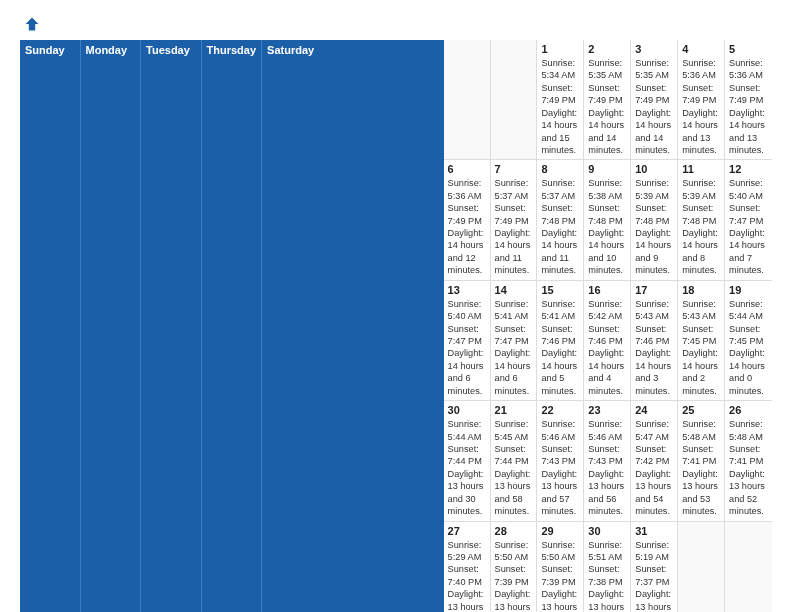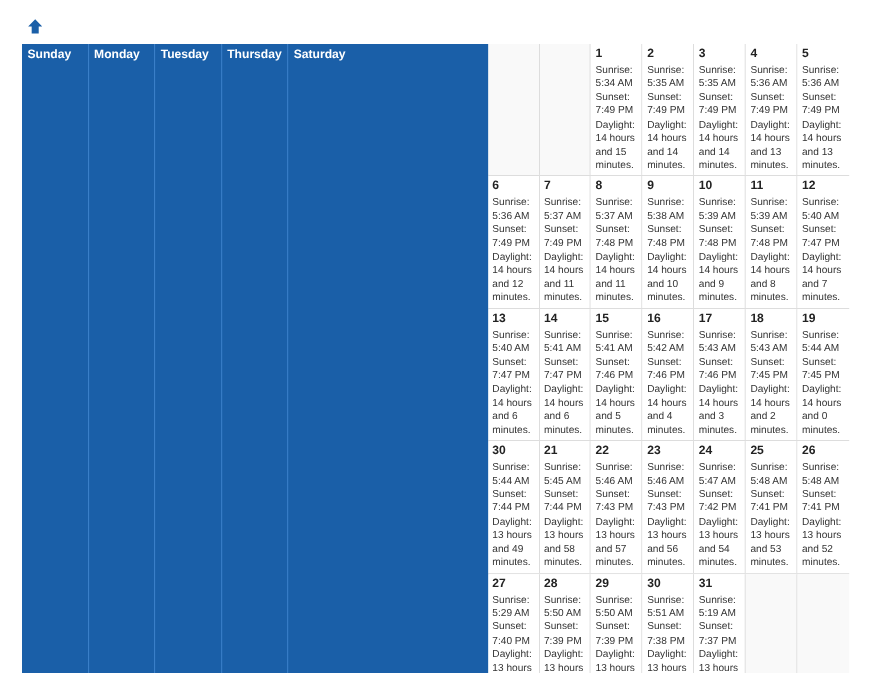--- a/index.html
+++ b/index.html
@@ -284,21 +284,21 @@
             <div class="cell-line">Daylight: 14 hours</div>
             <div class="cell-line">and 0 minutes.</div>
           </div>
         </div>
         <div class="cal-row">
           <div class="cal-cell">
             <div class="day-num">30</div>
             <div class="cell-line">Sunrise: 5:44 AM</div>
             <div class="cell-line">Sunset: 7:44 PM</div>
             <div class="cell-line">Daylight: 13 hours</div>
-            <div class="cell-line">and 49 minutes.</div>
+            <div class="cell-line">and 30 minutes.</div>
           </div>
           <div class="cal-cell">
             <div class="day-num">21</div>
             <div class="cell-line">Sunrise: 5:45 AM</div>
             <div class="cell-line">Sunset: 7:44 PM</div>
             <div class="cell-line">Daylight: 13 hours</div>
             <div class="cell-line">and 58 minutes.</div>
           </div>
           <div class="cal-cell">
             <div class="day-num">22</div>

